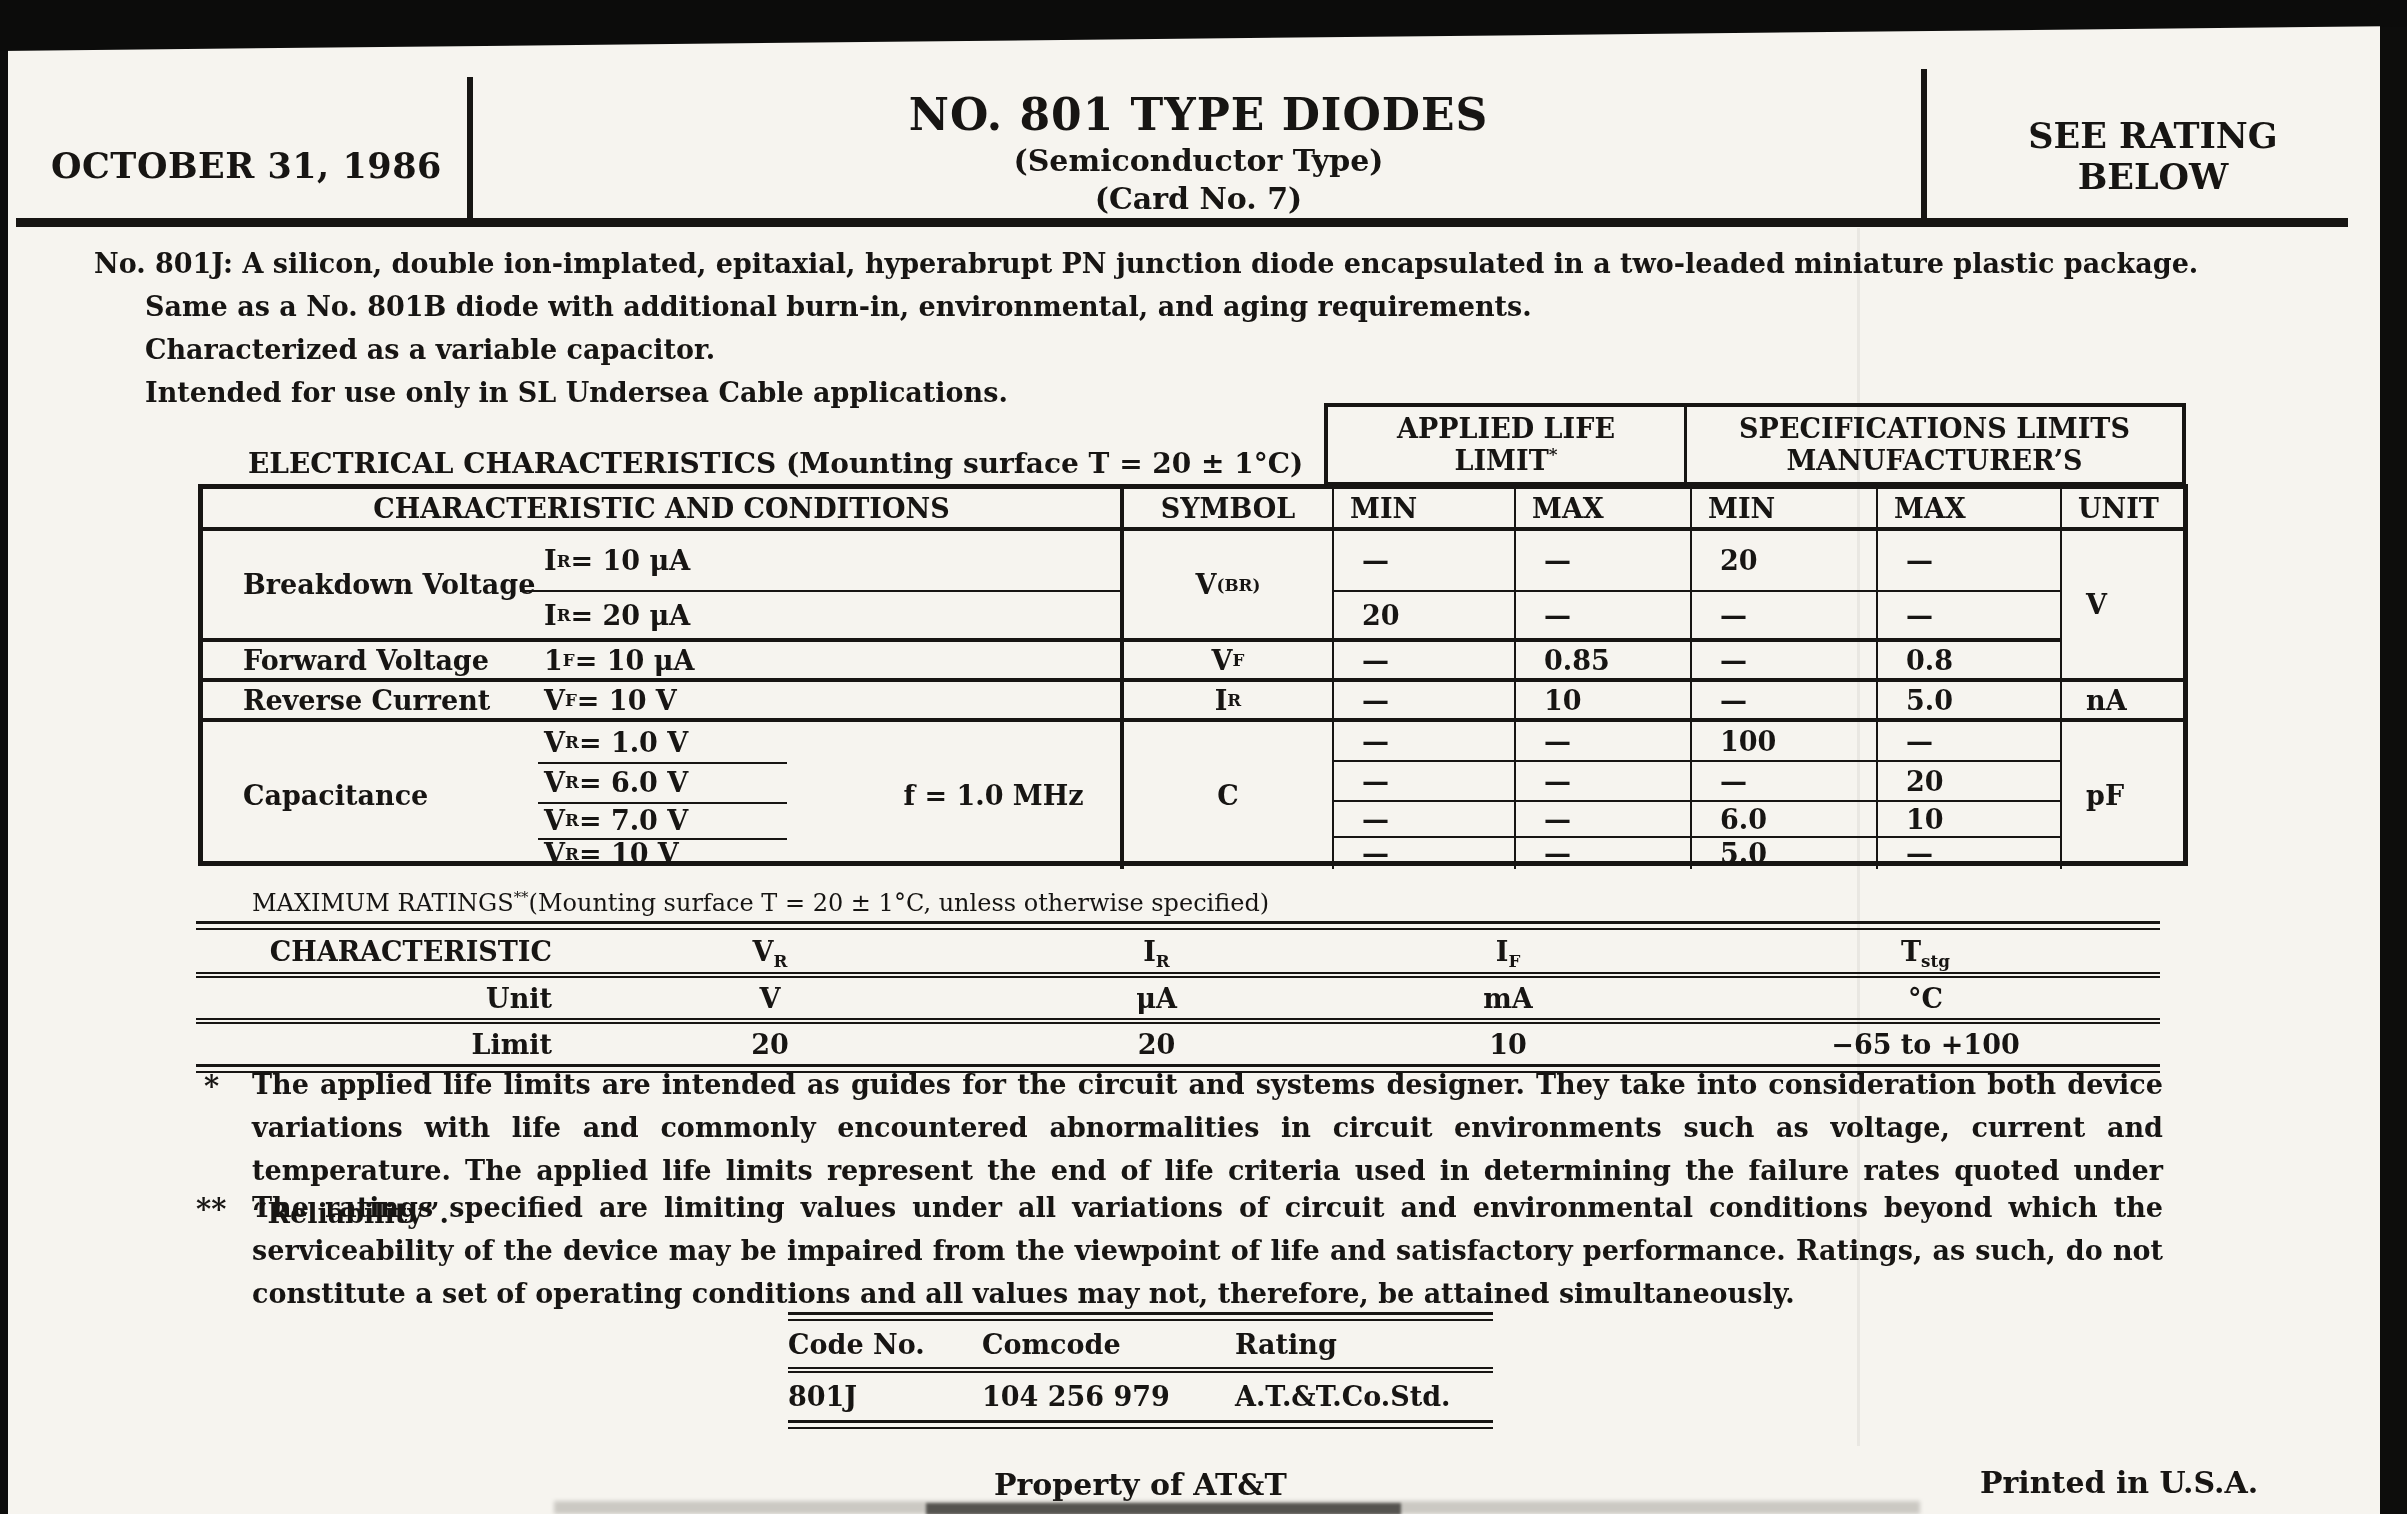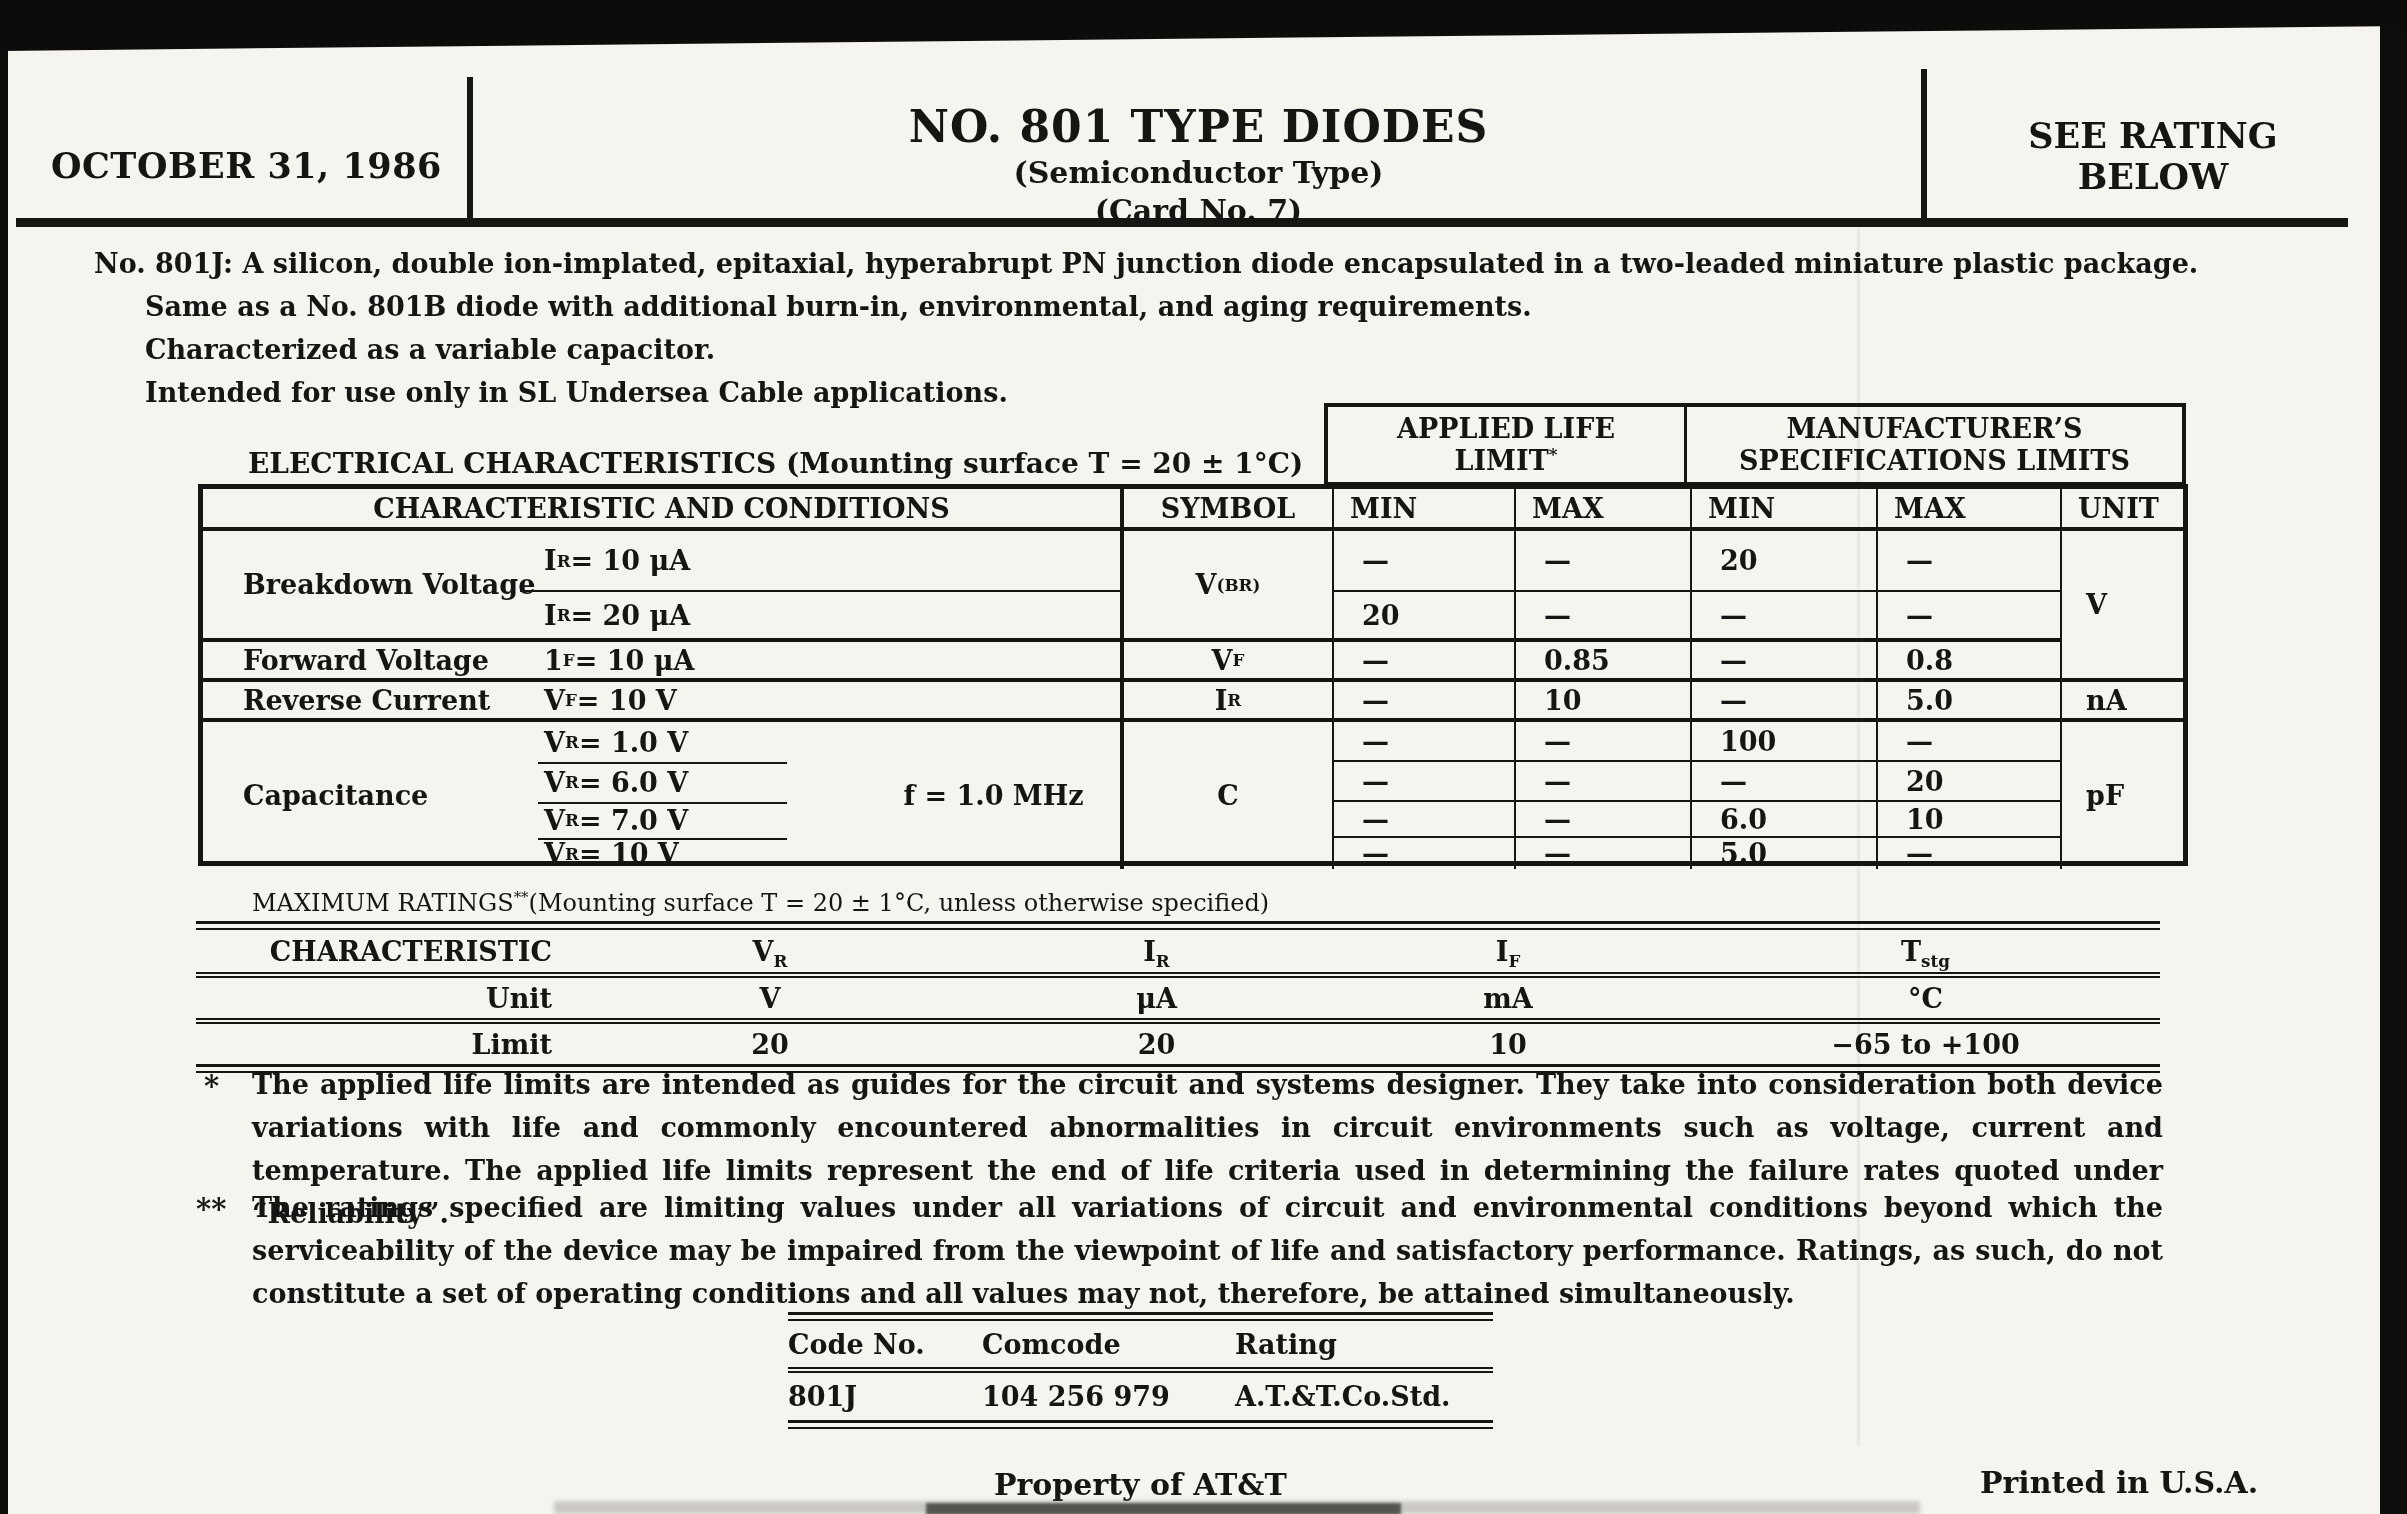--- a/index.html
+++ b/index.html
@@ -17,21 +17,21 @@
   .smudge-soft{position:absolute;left:554px;top:1501px;width:1366px;height:13px;background:#6a675f;opacity:.30;filter:blur(2px);}
   .smudge-dark{position:absolute;left:926px;top:1503px;width:475px;height:12px;background:#23221f;opacity:.7;filter:blur(1.5px);}
   sub{font-size:62%;line-height:0;font-weight:inherit;}
   sup{font-size:62%;line-height:0;font-weight:inherit;}
 
   
   .date{position:absolute;left:51px;top:145px;font-size:35px;font-weight:bold;letter-spacing:0.5px;white-space:nowrap;}
   .vline1{position:absolute;left:467px;top:77px;width:6px;height:144px;background:var(--ink);}
   .vline2{position:absolute;left:1921px;top:69px;width:6px;height:150px;background:var(--ink);}
   .titleblock{position:absolute;left:842px;top:93px;width:713px;text-align:center;}
-  .title{font-size:44px;font-weight:bold;letter-spacing:1px;line-height:1.0;margin-top:12px;}
+  .title{font-size:44px;font-weight:bold;letter-spacing:1px;line-height:1.0;}
   .subtitle{font-size:30px;font-weight:bold;margin-top:9px;line-height:1.0;}
   .cardno{font-size:30px;font-weight:bold;margin-top:8px;line-height:1.0;}
   .rating-note{position:absolute;left:1940px;top:115px;width:426px;text-align:center;font-size:35px;font-weight:bold;line-height:41px;}
   .hrule{position:absolute;left:16px;top:218px;width:2332px;height:9px;background:var(--ink);}
 
   
   .desc{position:absolute;left:94px;top:248px;font-size:27px;font-weight:bold;white-space:nowrap;}
   .desc div{height:43px;}
   .desc .ind{padding-left:51px;}
 
@@ -110,22 +110,22 @@
     <div class="ind">Intended for use only in SL Undersea Cable applications.</div>
   </div>
 
   <div class="eheading">ELECTRICAL CHARACTERISTICS (Mounting surface T = 20 ± 1°C)</div>
   <div class="lifebox">
     <div class="lcell">
       <div>APPLIED LIFE</div>
       <div><span>LIMIT</span><sup>*</sup></div>
     </div>
     <div class="rcell">
+      <div>SPECIFICATIONS LIMITS</div>
       <div>MANUFACTURER’S</div>
-      <div>SPECIFICATIONS LIMITS</div>
     </div>
   </div>
 
   <div class="etable">
 
     <div class="c cc bb3 brH" style="grid-area:1/1/2/4">CHARACTERISTIC AND CONDITIONS</div>
     <div class="c cc bb3 br" style="grid-area:1/4/2/5">SYMBOL</div>
     <div class="c bb3 br padL16" style="grid-area:1/5/2/6">MIN</div>
     <div class="c bb3 br padL16" style="grid-area:1/6/2/7">MAX</div>
     <div class="c bb3 br padL16" style="grid-area:1/7/2/8">MIN</div>

